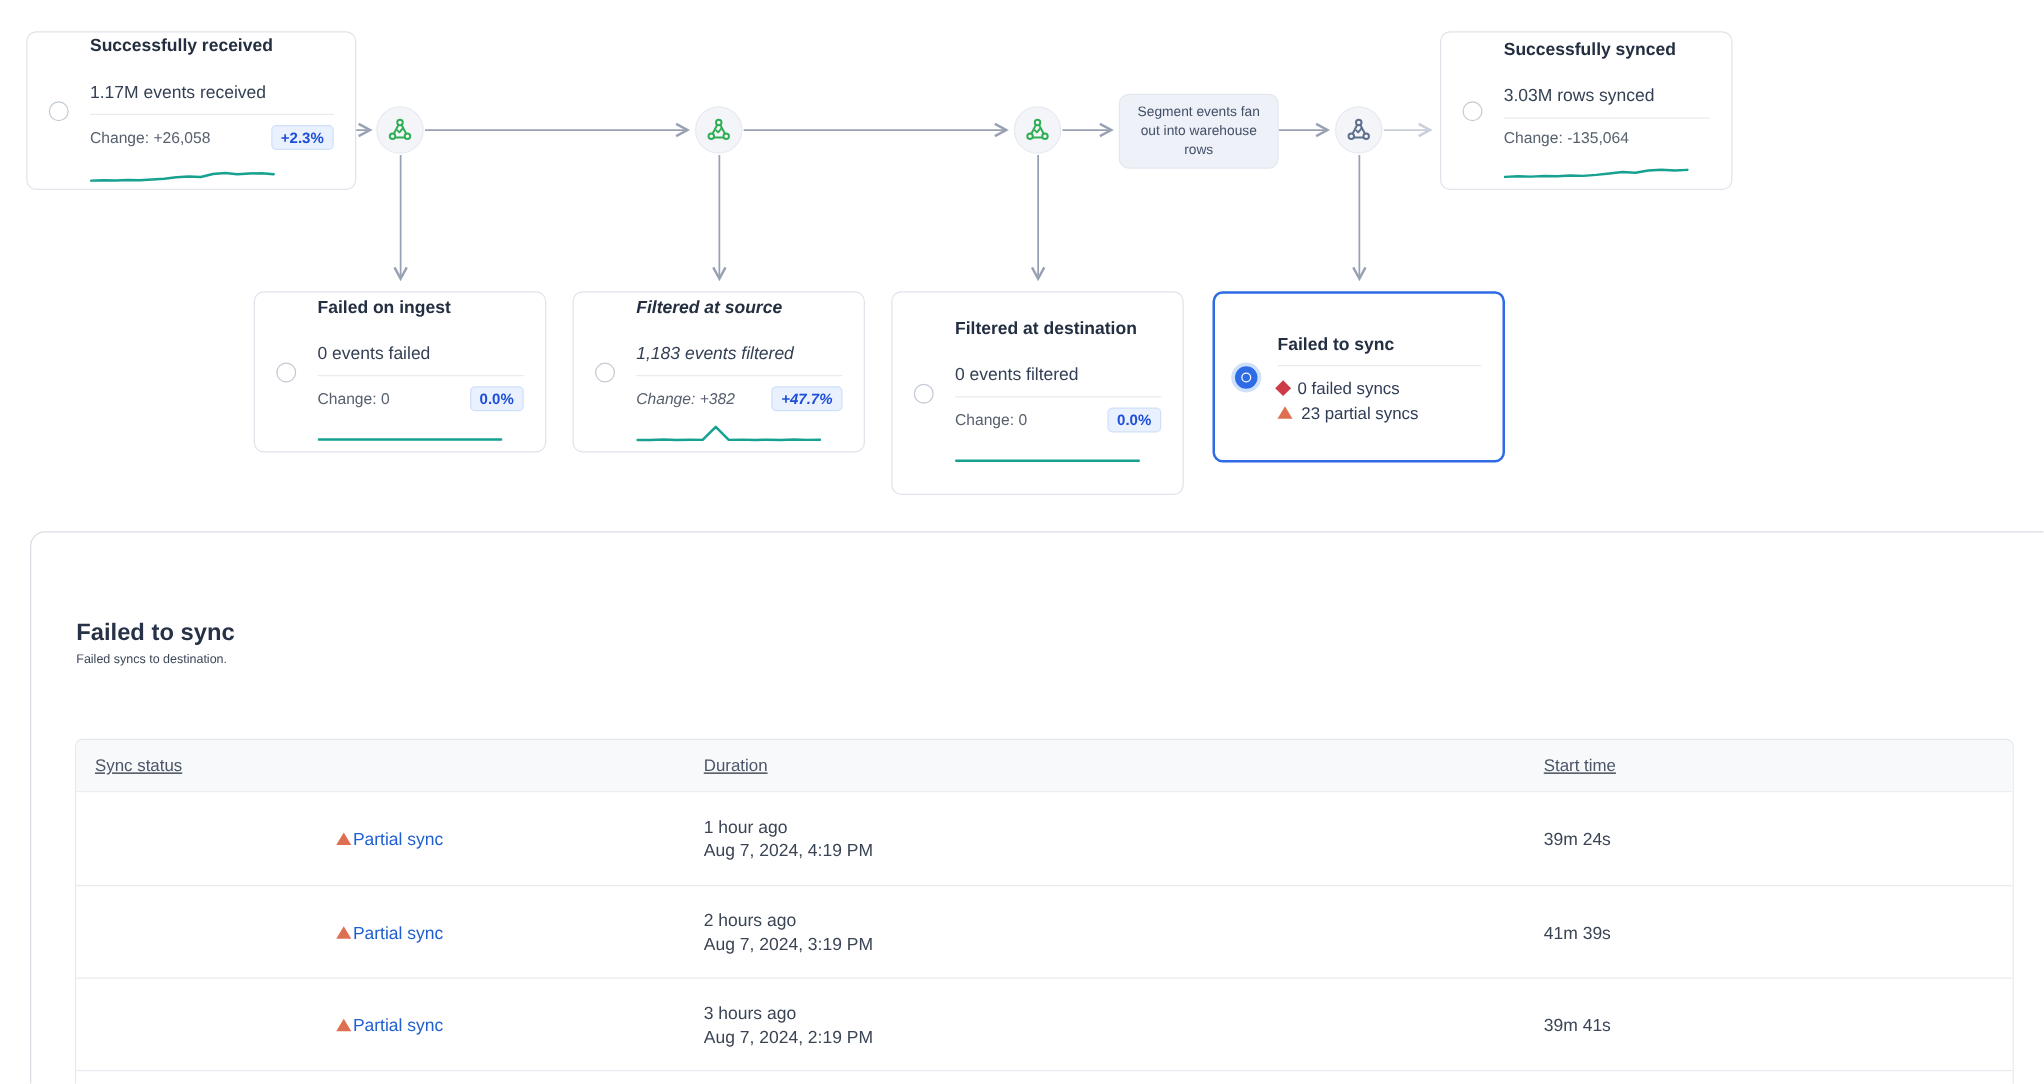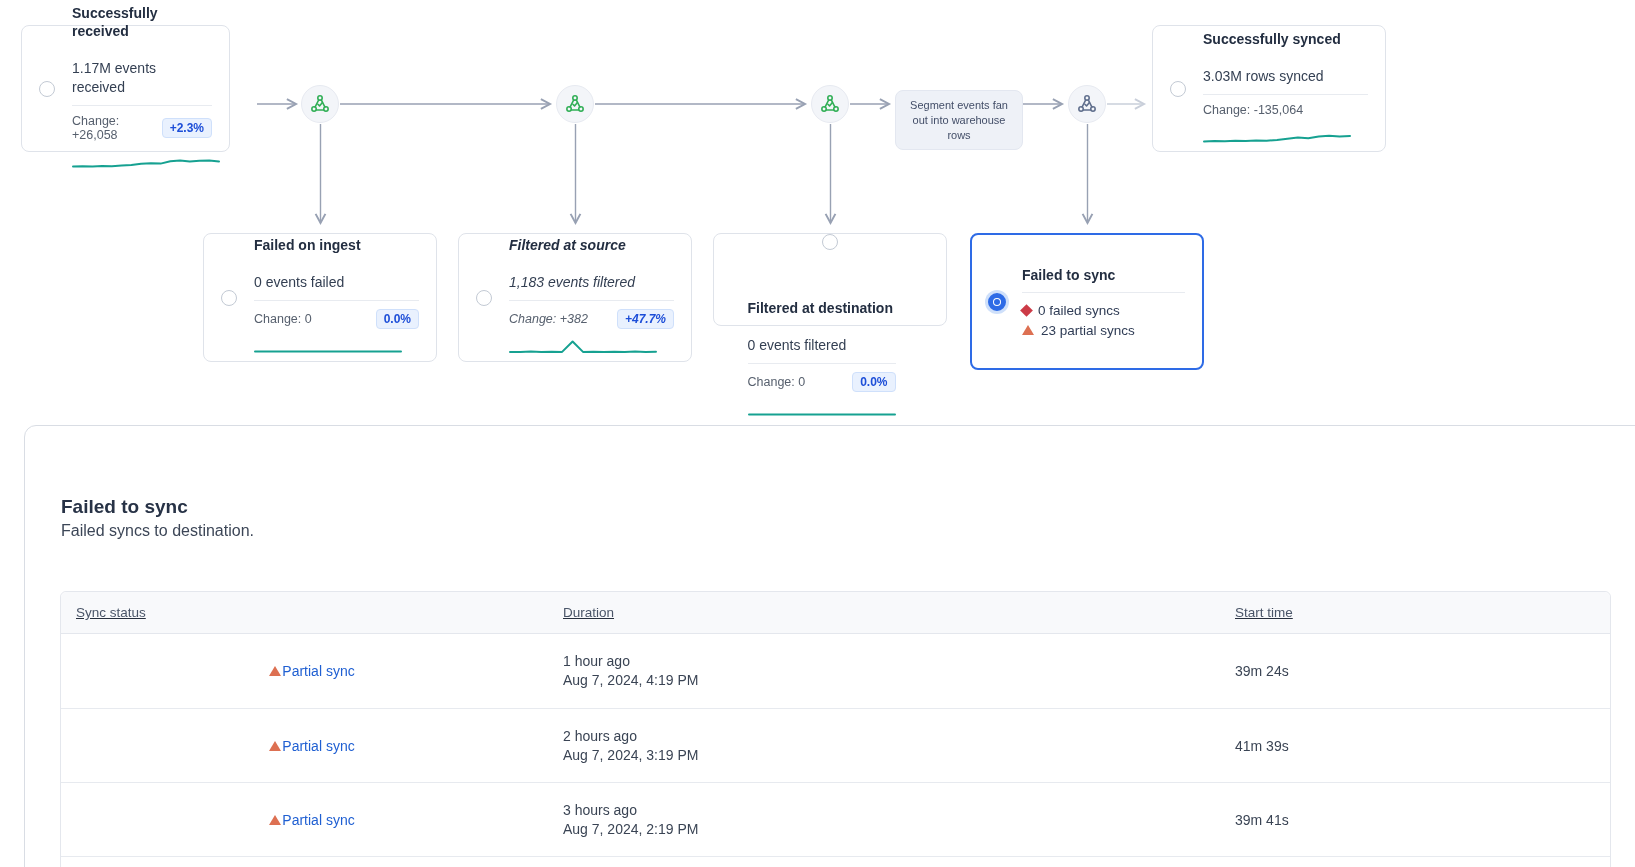--- a/index.html
+++ b/index.html
@@ -45,33 +45,33 @@
     border-bottom:10px solid #dd7052; flex:0 0 12px; }
 
   .flow-node {
     position:absolute; width:38px; height:38px; border-radius:50%;
     background:#f3f5f9; border:1px solid #e7eaf1; display:flex; align-items:center; justify-content:center;
   }
   .flow-node.green { color:#2fae54; }
   .flow-node.slate { color:#5f6e8c; }
 
   .fanout-note {
-    position:absolute; left:895px; top:90px; width:128px; height:60px;
+    position:absolute; left:895px; top:75px; width:128px; height:60px;
     background:#eef1f7; border:1px solid #e3e7f0; border-radius:8px;
     display:flex; align-items:center; justify-content:center; text-align:center;
     font-size:11px; line-height:15px; color:#434e68; padding:4px 10px;
   }
 
   
   .panel {
     position:absolute; left:24px; top:425px; width:1660px; height:700px;
     background:#fff; border:1px solid #d9dde4; border-radius:12px;
   }
   .panel-title { position:absolute; left:36px; top:70px; font-size:19px; font-weight:600; color:#273246; }
-  .panel-sub { position:absolute; left:36px; top:96px; font-size:16px; color:#3c4657; }
+  .panel-sub { position:absolute; left:36px; top:96px; font-size:10px; color:#3c4657; }
 
   .sync-table { position:absolute; left:35px; top:165px; width:1551px; border:1px solid #e4e7ed; border-radius:6px 6px 0 0; }
   .t-header {
     display:grid; grid-template-columns:487px 672px auto; height:42px;
     background:#f8f9fb; border-bottom:1px solid #e4e7ed; border-radius:6px 6px 0 0;text-decoration:underline;
   }
   .t-header > div { display:flex; align-items:center; padding-left:15px;
     font-size:13.5px; font-weight:500; color:#4a5568; }
   .t-row { display:grid; grid-template-columns:487px 672px auto; height:74px; background:#fff; }
   .t-row + .t-row { border-top:1px solid #e7eaef; }
@@ -105,21 +105,21 @@
         <path d="M850 104 H889" marker-end="url(#arr)"></path>
         <path d="M1023 104 H1062" marker-end="url(#arr)"></path>
         <path d="M320.5 124 V223" marker-end="url(#arr)"></path>
         <path d="M575.5 124 V223" marker-end="url(#arr)"></path>
         <path d="M830.5 124 V223" marker-end="url(#arr)"></path>
         <path d="M1087.5 124 V223" marker-end="url(#arr)"></path>
       </g>
       <path d="M1107 104 H1144" stroke="#c9cfda" stroke-width="1.4" fill="none" marker-end="url(#arrLight)"></path>
     </svg>
 
-    <div class="metric-card" style="left:21px; top:25px; width:209px; height:127px;">
+    <div class="metric-card" style="left:21px; top:25px; width:264px; height:127px;">
       <div class="radio-col">
           <span class="radio"></span>
         </div>
       <div class="card-body">
         <div class="card-title">Successfully received</div>
         <div class="card-sub">1.17M events received</div>
         <hr class="card-divider">
         <div class="change-row">
           <span class="change-label">Change: +26,058</span>
           <span class="badge">+2.3%</span>
@@ -223,21 +223,21 @@
         <div class="change-row">
           <span class="change-label">Change: +382</span>
           <span class="badge">+47.7%</span>
         </div>
         <svg class="spark" width="148" height="22" viewBox="0 0 146 22">
             <polyline points="0.0,14 10.4,14 20.9,13.6 31.3,14 41.7,13.8 52.1,13.9 62.6,3.5 73.0,13.9 83.4,13.7 93.9,14 104.3,13.8 114.7,14 125.1,13.6 135.6,13.9 146.0,13.8" fill="none" stroke="#16a191" stroke-width="2" stroke-linecap="round" stroke-linejoin="round"></polyline>
           </svg>
       </div>
     </div>
 
-    <div class="metric-card" style="left:713px; top:233px; width:234px; height:93px;flex-direction:column;">
+    <div class="metric-card" style="left:713px; top:233px; width:234px; height:163px;">
       <div class="radio-col">
           <span class="radio"></span>
         </div>
       <div class="card-body">
         <div class="card-title">Filtered at destination</div>
         <div class="card-sub">0 events filtered</div>
         <hr class="card-divider">
         <div class="change-row">
           <span class="change-label">Change: 0</span>
           <span class="badge">0.0%</span>

